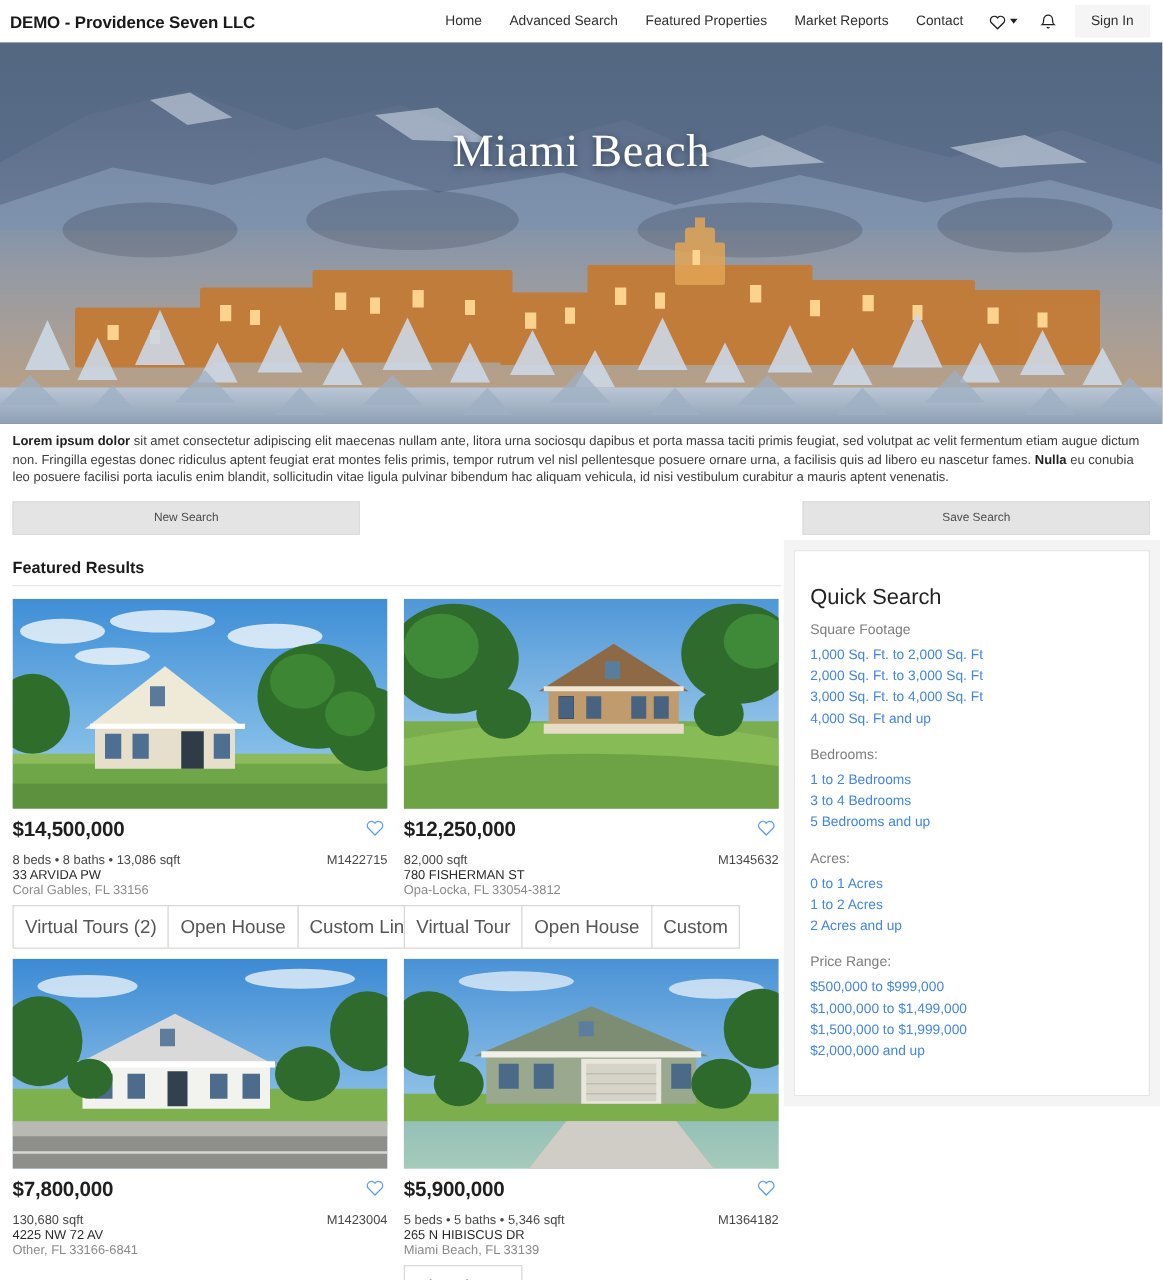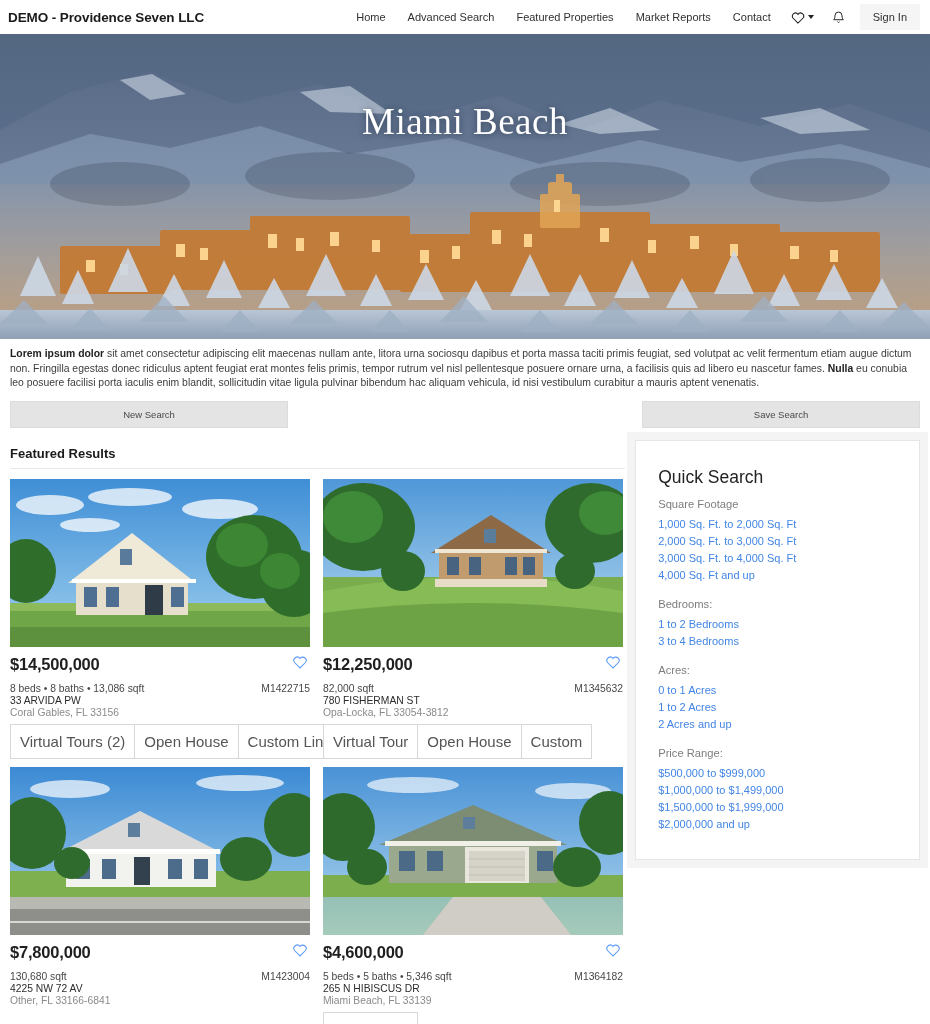--- a/index.html
+++ b/index.html
@@ -184,21 +184,21 @@
     margin-right: -1px;
     background: #fff;
     cursor: pointer;
     white-space: nowrap;
   }
 
   
   .quick {
     border: 1px solid #e6e6e6;
     background: #fff;
-    padding: 26px 22px 26px 22px;
+    padding: 26px 22px 26px 12px;
     box-shadow: 0 0 0 8px #f4f4f4;
     margin-top: 8px;
   }
   .quick h2 {
     font-size: 17.5px;
     font-weight: normal;
     color: #232323;
     margin-bottom: 10px;
   }
   .qs-label {
@@ -582,21 +582,21 @@
             <path d="M130 130 L218 130 L248 168 L100 168 Z" fill="#cfcdc6"></path>
             <rect y="130" width="300" height="38" fill="#8db35a" opacity="0.35"></rect>
             <path d="M130 130 L218 130 L248 168 L100 168 Z" fill="#cfcdc6"></path>
             <g fill="#2e6a2b">
                 <ellipse cx="254" cy="100" rx="24" ry="20"></ellipse>
                 <ellipse cx="44" cy="100" rx="20" ry="18"></ellipse>
               </g>
           </svg>
         </div>
         <div class="price-row">
-          <div class="price">$4,600,000</div>
+          <div class="price">$5,900,000</div>
           <div class="heart">
             <svg width="16" height="14" viewBox="0 0 24 22">
                 <path d="M12 20.4 3.4 11.8A5.2 5.2 0 0 1 12 5.5a5.2 5.2 0 0 1 8.6 6.3z" fill="none" stroke="#5b9bf8" stroke-width="1.7"></path>
               </svg>
           </div>
         </div>
         <div class="meta-row">
           <div class="specs">5  beds • 5  baths • 5,346 sqft</div>
           <div class="mls">M1364182</div>
         </div>
@@ -616,20 +616,21 @@
 
       <div class="qs-label first">Square Footage</div>
       <a class="qs-link">1,000 Sq. Ft. to 2,000 Sq. Ft</a>
       <a class="qs-link">2,000 Sq. Ft. to 3,000 Sq. Ft</a>
       <a class="qs-link">3,000 Sq. Ft. to 4,000 Sq. Ft</a>
       <a class="qs-link">4,000 Sq. Ft and up</a>
 
       <div class="qs-label">Bedrooms:</div>
       <a class="qs-link">1 to 2 Bedrooms</a>
       <a class="qs-link">3 to 4 Bedrooms</a>
+      <a class="qs-link">5 Bedrooms and up</a>
 
       <div class="qs-label">Acres:</div>
       <a class="qs-link">0 to 1 Acres</a>
       <a class="qs-link">1 to 2 Acres</a>
       <a class="qs-link">2 Acres and up</a>
 
       <div class="qs-label">Price Range:</div>
       <a class="qs-link">$500,000 to $999,000</a>
       <a class="qs-link">$1,000,000 to $1,499,000</a>
       <a class="qs-link">$1,500,000 to $1,999,000</a>

